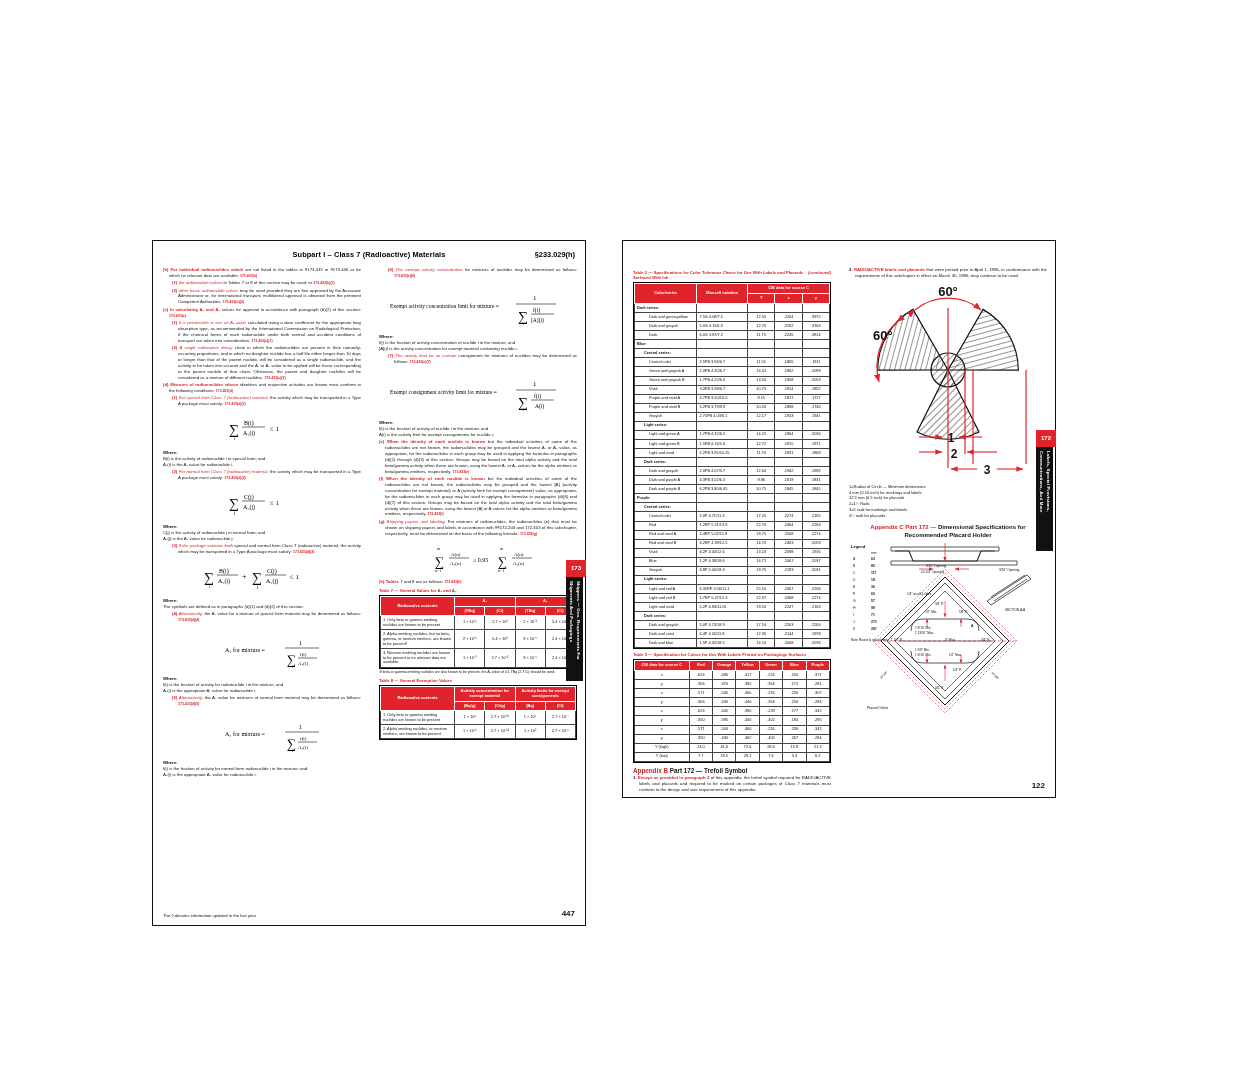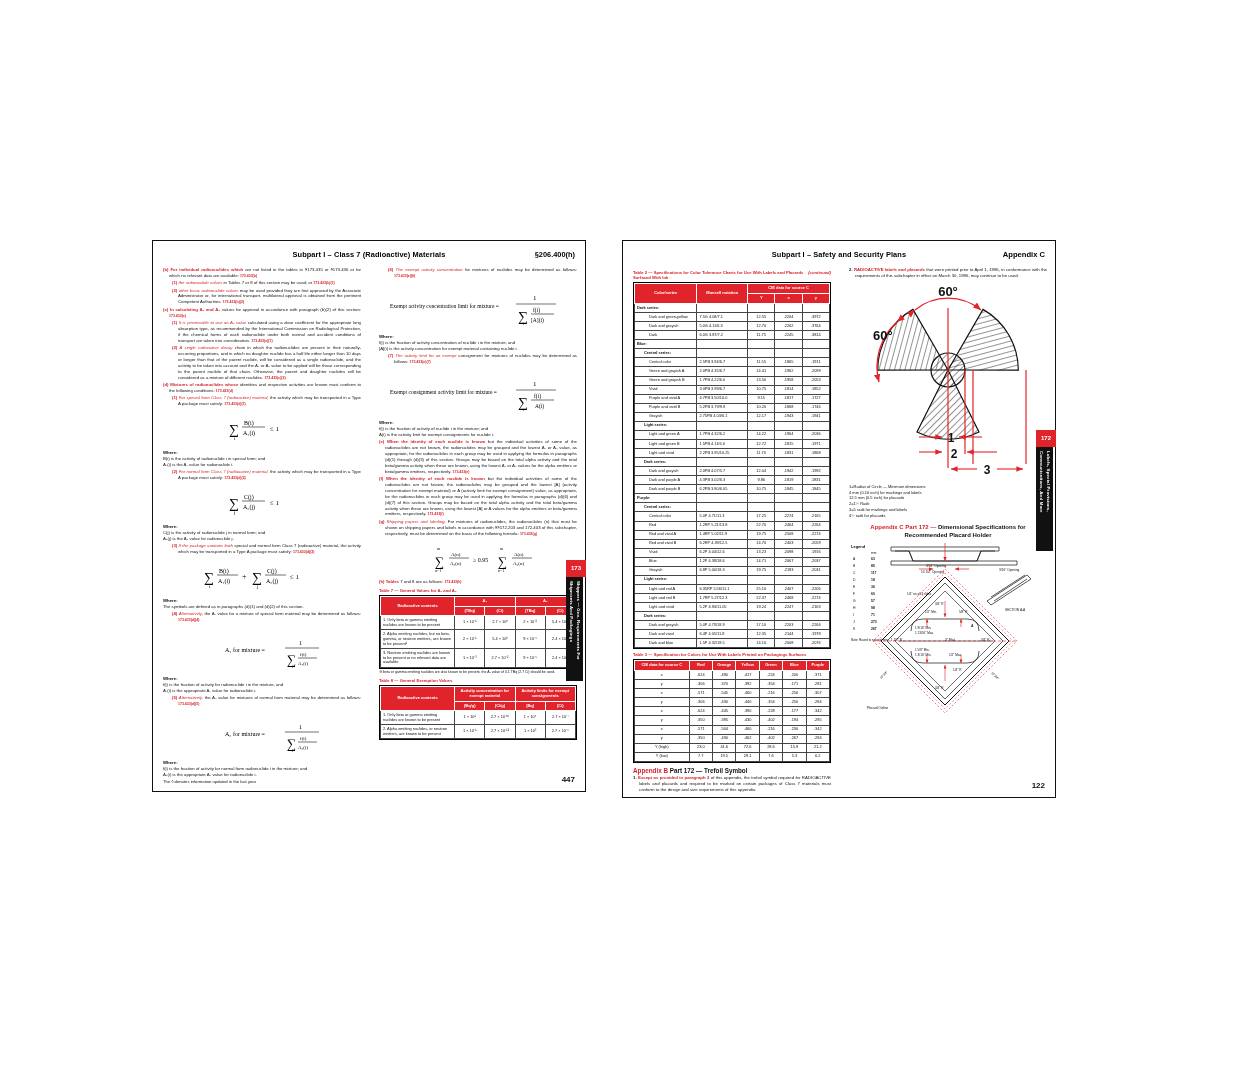--- a/index.html
+++ b/index.html
@@ -12,21 +12,21 @@
     position:relative;
   }
   .spread { position:absolute; left:0; top:0; width:1236px; height:1074px; }
 
   .page {
     position:absolute;
     background:#fff;
     border:1.5px solid #111;
     overflow:hidden;
   }
-  #page-left  { left:152px; top:240px; width:434px; height:552px; }
+  #page-left  { left:152px; top:240px; width:434px; height:686px; }
   #page-right { left:622px; top:240px; width:434px; height:558px; }
 
   .page-inner { position:absolute; left:0; top:0; right:0; bottom:0; padding:9px 10px 6px 10px; }
 
   
   .pg-header { position:relative; height:15px; }
   .pg-title {
     position:absolute; left:0; right:0; top:0;
     text-align:center; font-size:7.4px; font-weight:bold; color:#000;
     letter-spacing:.1px;
@@ -110,21 +110,21 @@
 </head>
 <body>
 
 <div class="spread">
 
   <div class="page" id="page-left">
     <div class="page-inner">
 
       <div class="pg-header">
         <div class="pg-title">Subpart I – Class 7 (Radioactive) Materials</div>
-        <div class="pg-cite">§206.400(h)</div>
+        <div class="pg-cite">§233.029(h)</div>
       </div>
 
       <div class="cols">
 
         <div class="col col-l">
 
           <div class="para lvl1">
             <span class="lead">(b) For individual radionuclides which</span><span> are not listed in the tables in §173.435 or §173.436 or for which no relevant data are available:</span>
             <span class="ref">173.433(b)</span>
           </div>
@@ -479,24 +479,20 @@
         <div class="foot-note">The ◊ denotes information updated in the last year</div>
         <div class="foot-num">447</div>
       </div>
 
     </div>
   </div>
 
   <div class="page" id="page-right">
     <div class="page-inner">
 
-      <div class="pg-header">
-        <div class="pg-title">Subpart I – Safety and Security Plans</div>
-        <div class="pg-appx">Appendix C</div>
-      </div>
 
       <div class="cols">
 
         <div class="col col-l">
 
           <div class="tbl-cap">
             <span class="cont">(continued)</span>
             <span>Table 2 — Specifications for Color Tolerance Charts for Use With Labels and Placards Surfaced With Ink</span>
           </div>
 

